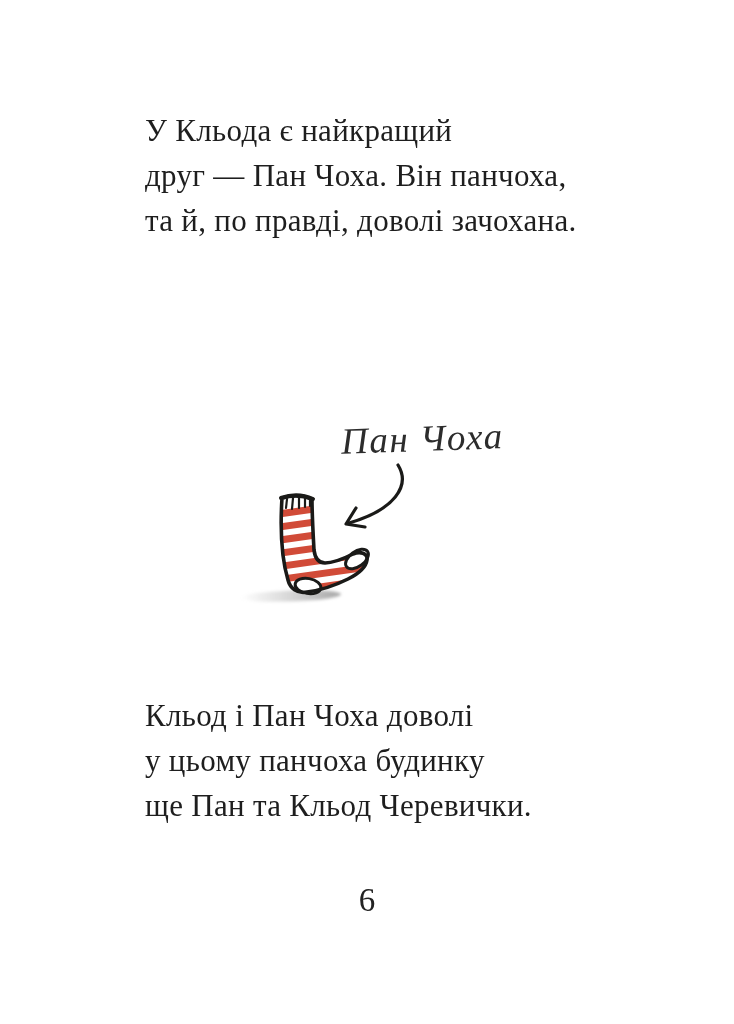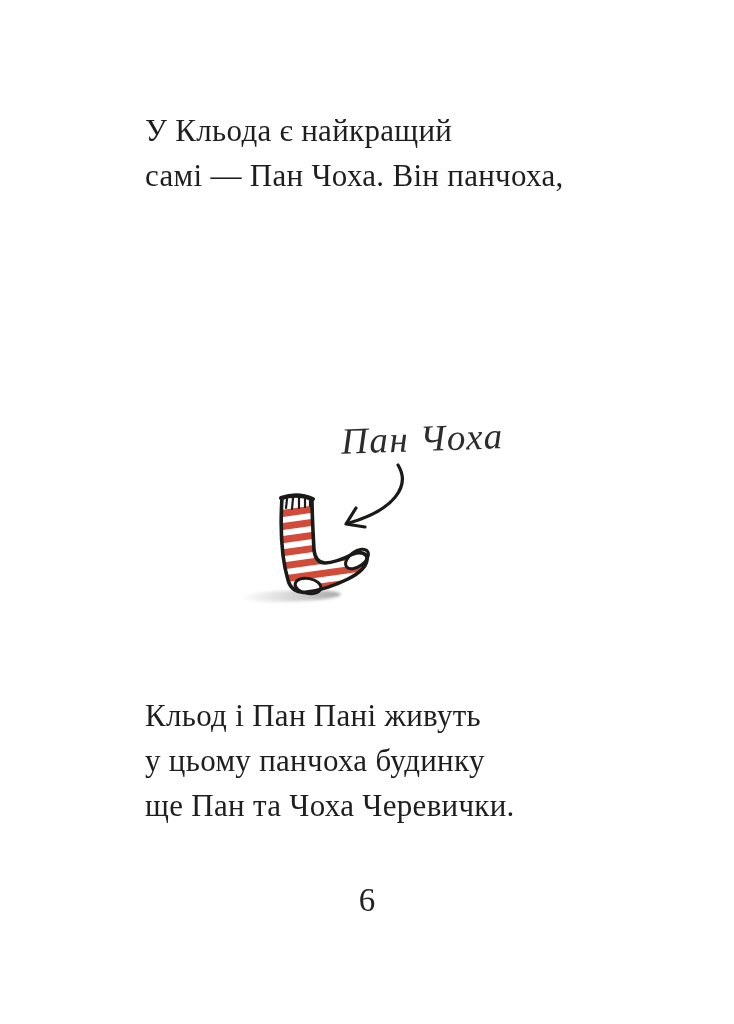--- a/index.html
+++ b/index.html
@@ -75,21 +75,22 @@
   .stripe { fill: var(--sock-red, #d14b38); }
   .sock-white { fill: #ffffff; }
 </style>
 </head>
 <body>
 
 <div class="book-page">
 
   <div class="paragraph paragraph-top">
     <div class="line">У Кльода є найкращий</div>
-    <div class="line">самі — Пан Чоха. Він панчоха,</div>
+    <div class="line">друг — Пан Чоха. Він панчоха,</div>
+    <div class="line">та й, по правді, доволі зачохана.</div>
   </div>
 
   <div>
 
     <div class="handwritten-label">Пан Чоха</div>
 
     <svg class="arrow-svg" viewBox="0 0 80 80" aria-hidden="true">
       <path class="ink-stroke" stroke-width="3.2" d="M 66,7 C 79,28 62,52 17,65"></path>
       <path class="ink-stroke" stroke-width="3.2" d="M 24,50 L 14,66 L 33,69"></path>
     </svg>
@@ -155,20 +156,20 @@
         <path d="M 49,19 L 48,28"></path>
         <path d="M 55,18 L 54,29"></path>
         <path d="M 61,17 L 61,28"></path>
         <path d="M 67,17 L 67,27"></path>
         <path d="M 72,18 L 72,26"></path>
       </g>
     </svg>
   </div>
 
   <div class="paragraph paragraph-bottom">
-    <div class="line">Кльод і Пан Пані живуть</div>
+    <div class="line">Кльод і Пан Чоха доволі</div>
     <div class="line">у цьому панчоха будинку</div>
-    <div class="line">ще Пан та Чоха Черевички.</div>
+    <div class="line">ще Пан та Кльод Черевички.</div>
   </div>
 
   <div class="page-number">6</div>
 
 </div>
 
 </body></html>

